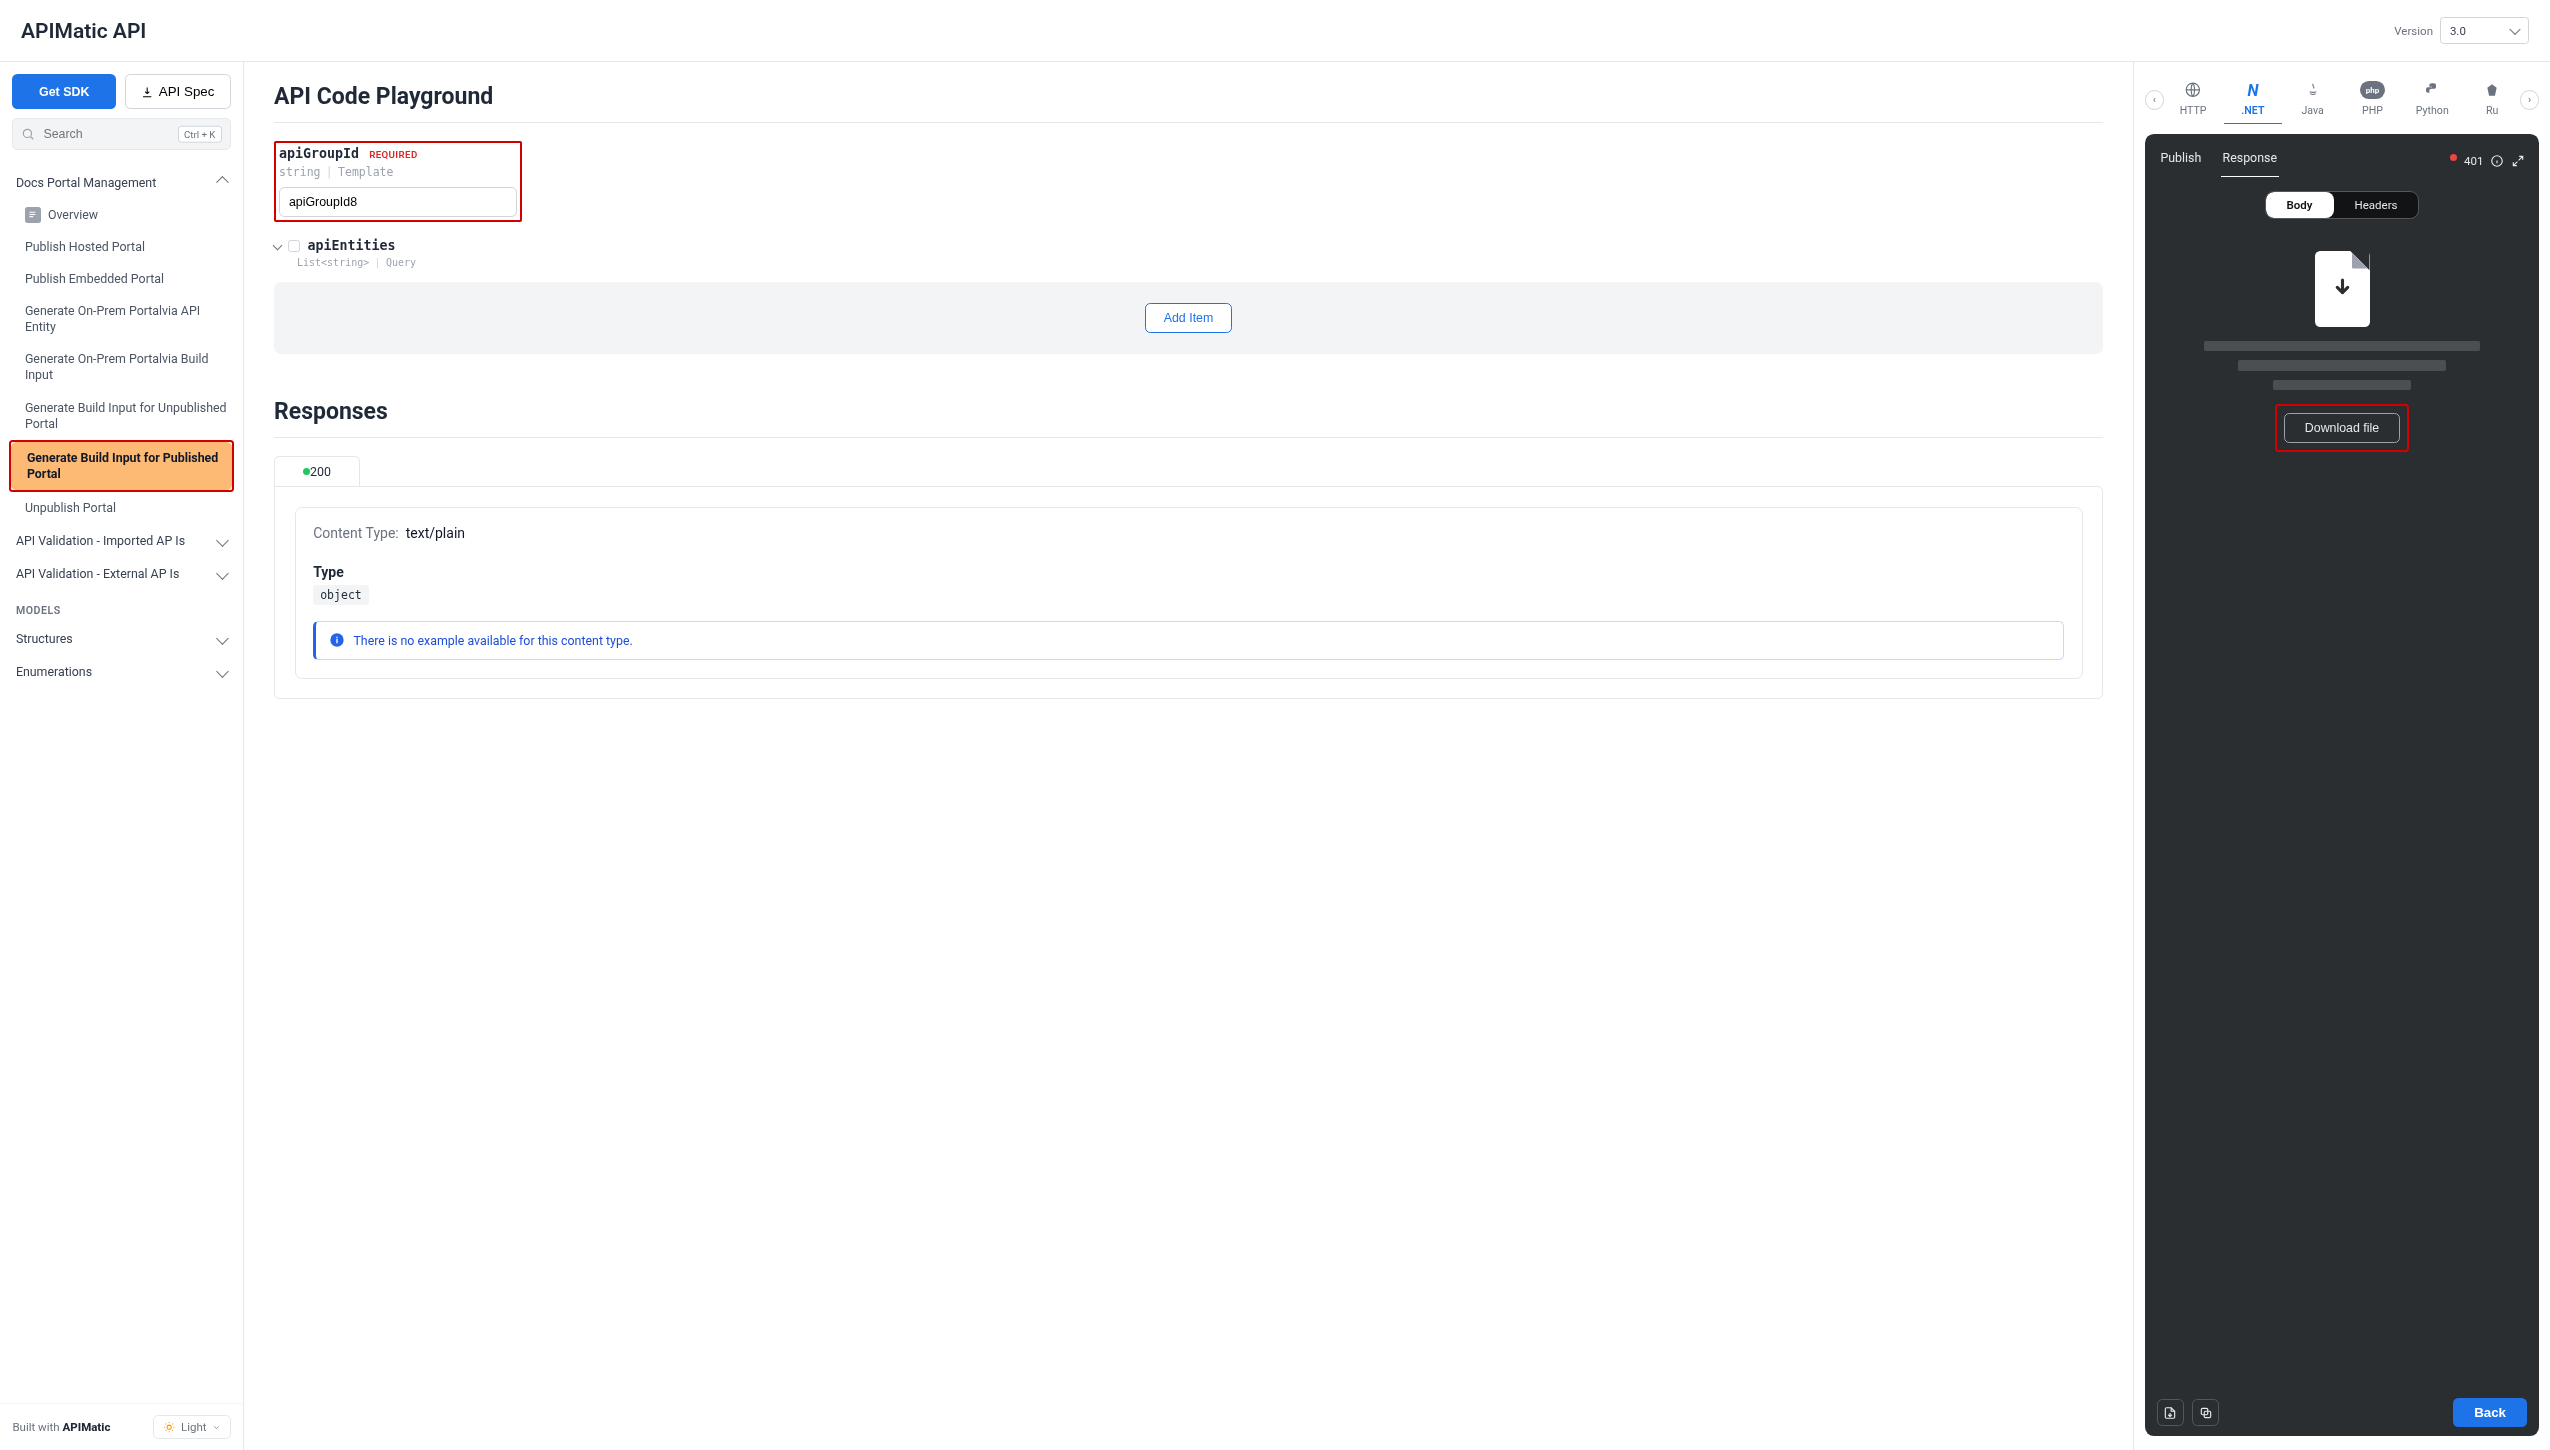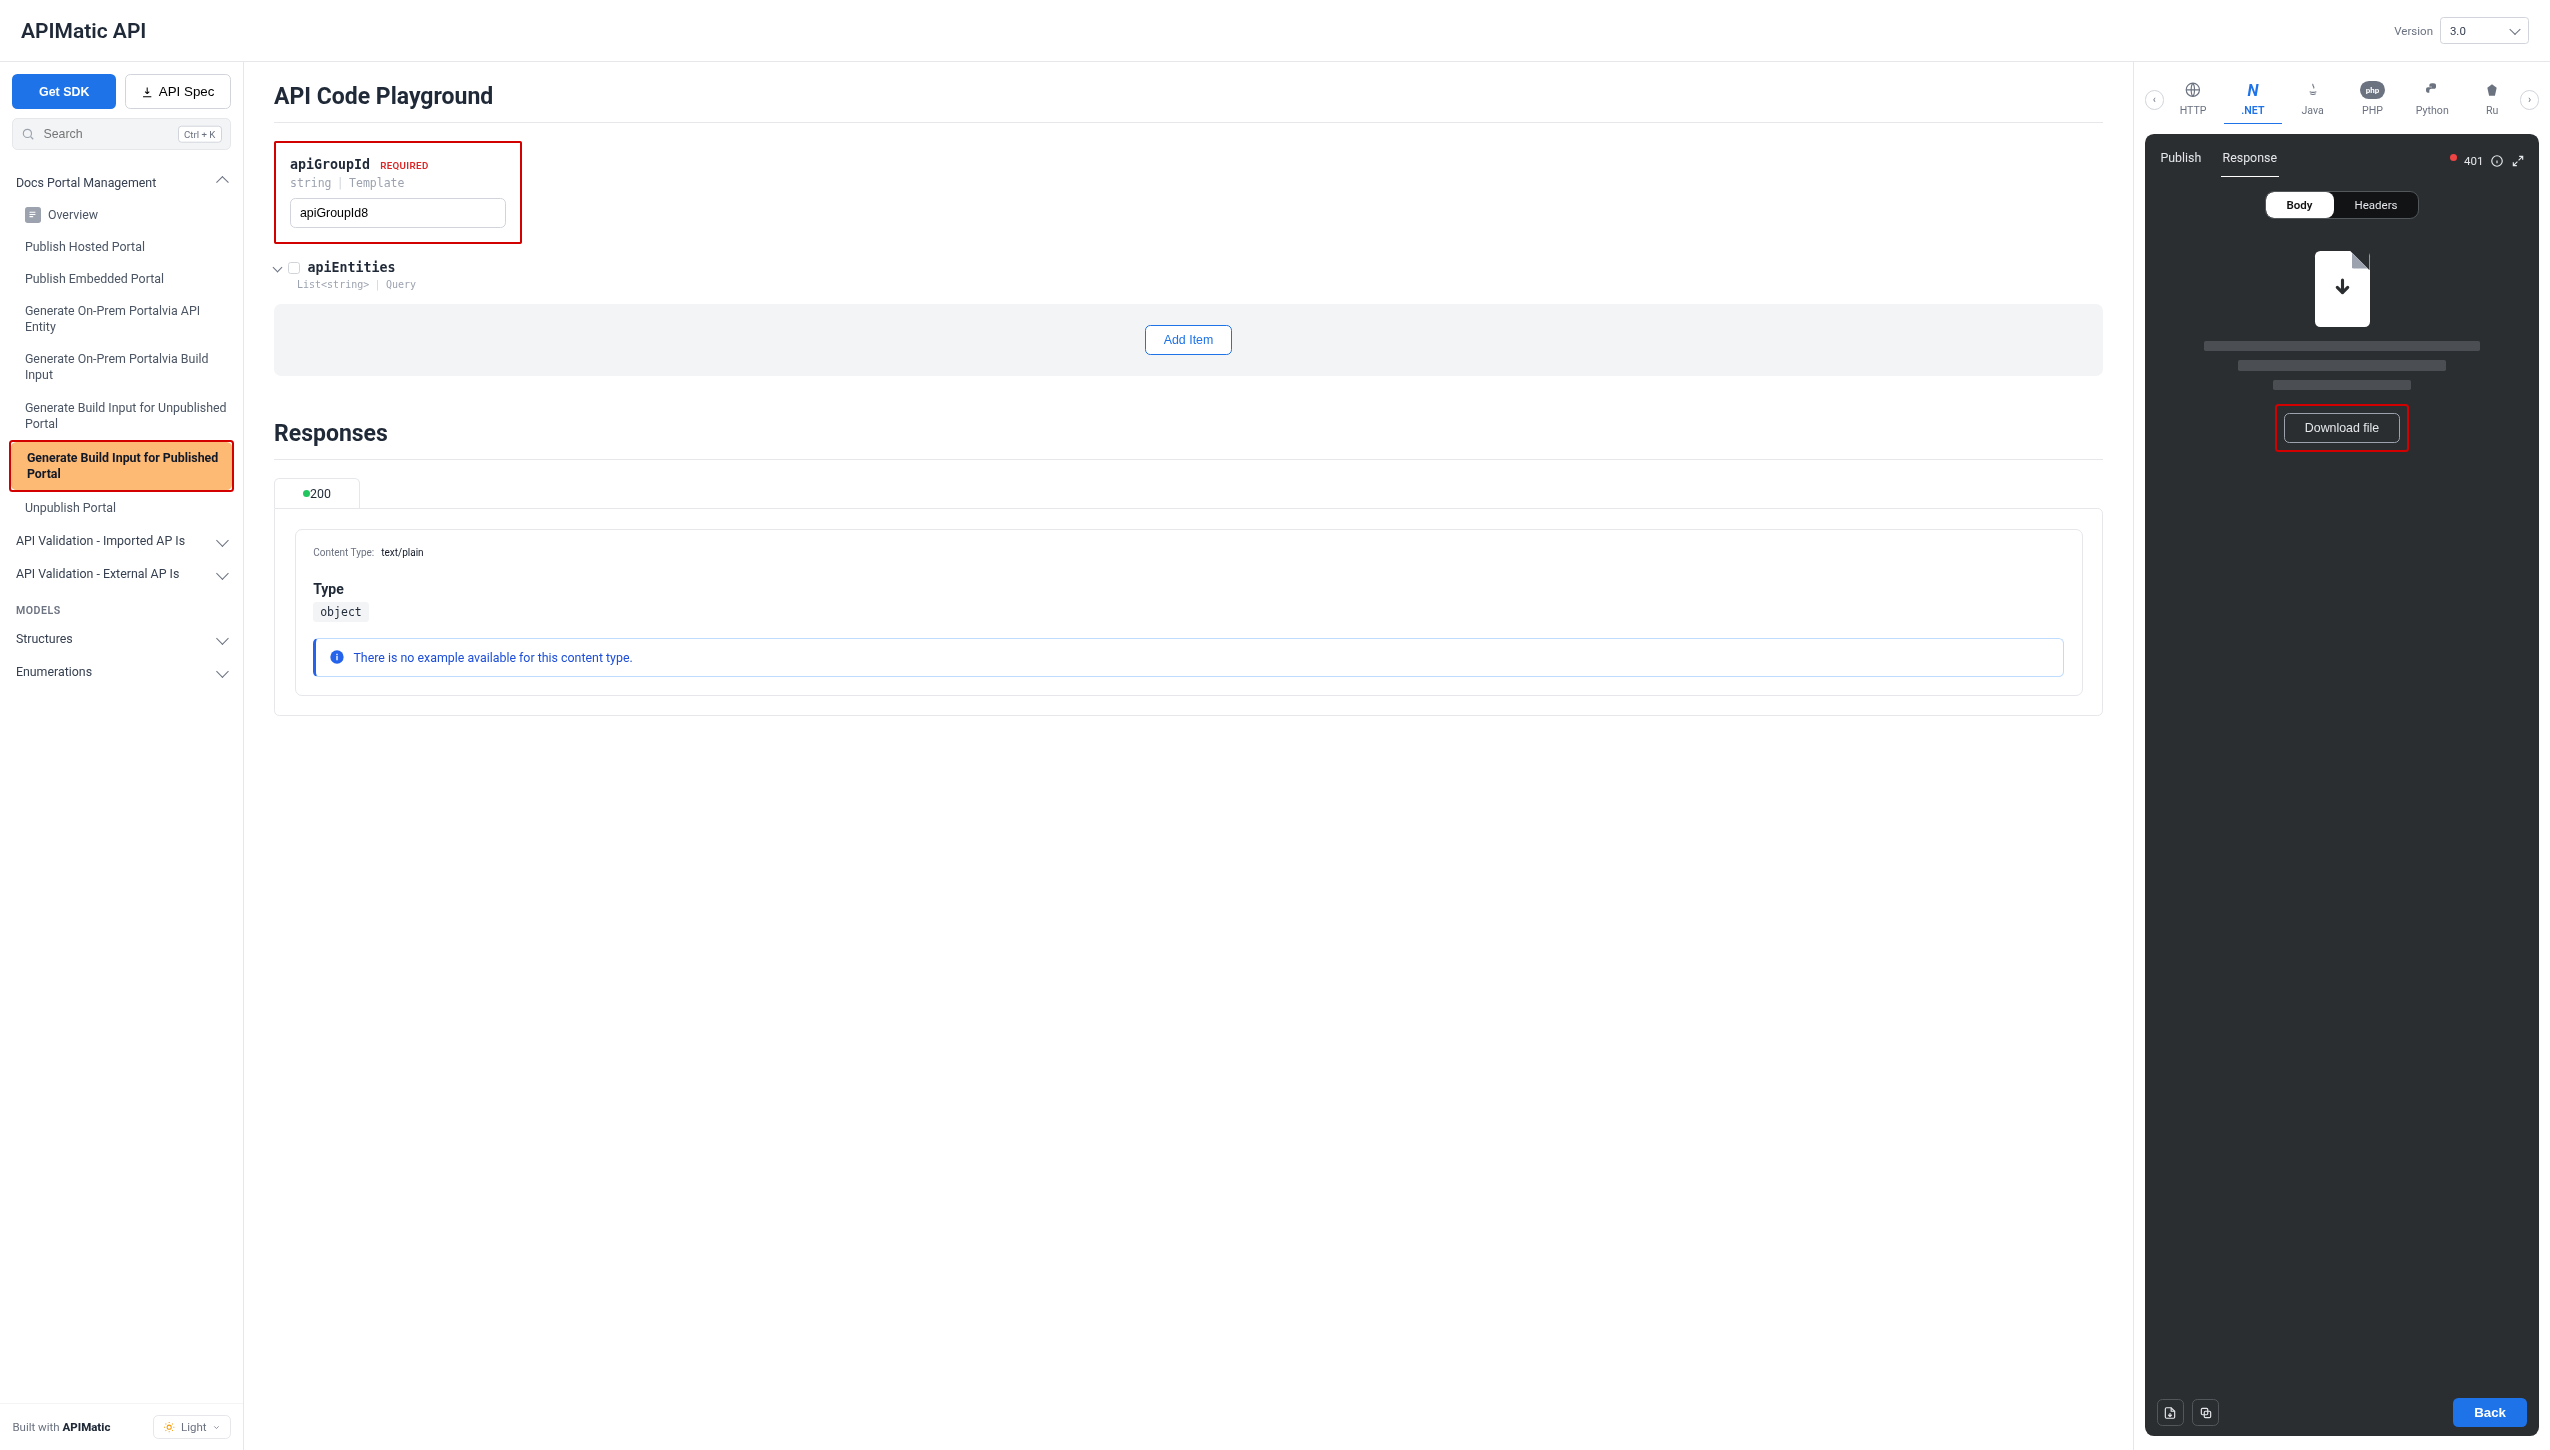--- a/index.html
+++ b/index.html
@@ -33,21 +33,21 @@
 .nav-label { font-size: 10.6px; font-weight: 600; color: #6b7280; letter-spacing: .05em; padding: 14px 7px 5.3px; }
 .highlight-red { border: 2.7px solid #d30000; border-radius: 3.5px; }
 
 .sidebar-bottom { padding: 10.6px 12.4px; display: flex; justify-content: space-between; align-items: center; border-top: 0.9px solid #f3f4f6; font-size: 11.5px; color: #6b7280; }
 .theme-toggle { display: flex; align-items: center; gap: 5.3px; border: 0.9px solid #e5e7eb; border-radius: 5.3px; padding: 4.4px 8.9px; cursor: pointer; }
 .apimatic-brand { font-weight: 800; color: #1f2937; }
 
 .main { flex: 1; overflow-y: auto; padding: 21px 30px; border-right: 0.9px solid #e5e7eb; }
 .main h2 { font-size: 23px; font-weight: 700; padding-bottom: 12.4px; border-bottom: 0.9px solid #e5e7eb; margin-bottom: 17.7px; }
 
-.param-block { border: 2.7px solid #d30000; padding: 14px; border-radius: 1.8px; margin-bottom: 16px; width: 248px; }
+.param-block { border: 2.7px solid #d30000; padding: 3px; border-radius: 1.8px; margin-bottom: 16px; width: 248px; }
 .param-name { font-family: "SFMono-Regular", Menlo, monospace; font-weight: 700; font-size: 13.3px; }
 .req-tag { color: #dc2626; font-size: 9.7px; font-weight: 600; letter-spacing: .04em; margin-left: 7px; }
 .type-line { color: #9ca3af; font-family: monospace; font-size: 11.5px; margin-top: 3.5px; }
 .type-line .sep { color: #d1d5db; margin: 0 5.3px; }
 .param-input { margin-top: 8.9px; width: 100%; border: 0.9px solid #d1d5db; border-radius: 5.3px; padding: 7px 8.9px; font-size: 12.4px; }
 
 .entities-block { margin-top: 5.3px; }
 .entities-header { display: flex; align-items: center; gap: 7px; cursor: pointer; }
 .chev-sm { width: 7px; height: 7px; border-right: 1.3px solid #6b7280; border-bottom: 1.3px solid #6b7280; transform: rotate(45deg); }
 .checkbox-dash { width: 12.4px; height: 12.4px; border: 0.9px solid #d1d5db; border-radius: 2.7px; }
@@ -57,21 +57,21 @@
 .add-item-panel { background: #f3f4f6; border-radius: 7px; margin-top: 14px; padding: 21px; display: flex; justify-content: center; }
 .add-item-btn { border: 0.9px solid #1e73e8; color: #1e73e8; background: #fff; border-radius: 5.3px; padding: 7px 17.7px; cursor: pointer; font-size: 12.4px; }
 
 .responses-section { margin-top: 44px; }
 .responses-section h2 {}
 .tabs-200 { display: flex; margin-top: 5.3px; }
 .tab-200 { border: 0.9px solid #e5e7eb; border-bottom: none; border-radius: 5.3px 5.3px 0 0; padding: 7px 28px; display: flex; align-items: center; background: #fff; }
 .dot-green { width: 7px; height: 7px; border-radius: 50%; background: #22c55e; }
 .resp-box { border: 0.9px solid #e5e7eb; border-radius: 0 5.3px 5.3px 5.3px; padding: 19.5px; }
 .inner-card { border: 0.9px solid #e5e7eb; border-radius: 7px; padding: 17.7px; }
-.ct-row { color: #6b7280; font-size: 10px; padding-bottom: 14px; }
+.ct-row { color: #6b7280; font-size: 14px; padding-bottom: 14px; }
 .ct-row .val { color: #111827; margin-left: 7px; }
 .type-label { font-weight: 700; font-size: 14px; margin-top: 8.9px; }
 .type-chip { display: inline-block; background: #f3f4f6; font-family: monospace; padding: 2.7px 7px; border-radius: 3.5px; margin-top: 5.3px; font-size: 11.5px; }
 .info-banner { margin-top: 16px; border: 0.9px solid #bfdbfe; border-left: 3.5px solid #2563eb; border-radius: 5.3px; padding: 10.6px 12.4px; display: flex; align-items: center; gap: 8.9px; color: #1d4ed8; }
 
 .right-panel { width: 416px; padding: 14px 10.6px; display: flex; flex-direction: column; }
 .lang-tabs-wrap { position: relative; display: flex; align-items: center; margin-bottom: 10.6px; }
 .lang-tabs { flex: 1; display: flex; gap: 1.8px; overflow: hidden; }
 .lang-arrow { width: 19.5px; height: 19.5px; border: 0.9px solid #d1d5db; border-radius: 50%; background: #fff; display: flex; align-items: center; justify-content: center; cursor: pointer; color: #6b7280; font-size: 10.6px; }
 .lang-tab { flex: 0 0 auto; width: 58px; display: flex; flex-direction: column; align-items: center; gap: 5.3px; padding: 5.3px 0; cursor: pointer; color: #6b7280; font-size: 10.6px; border-bottom: 1.8px solid transparent; }

